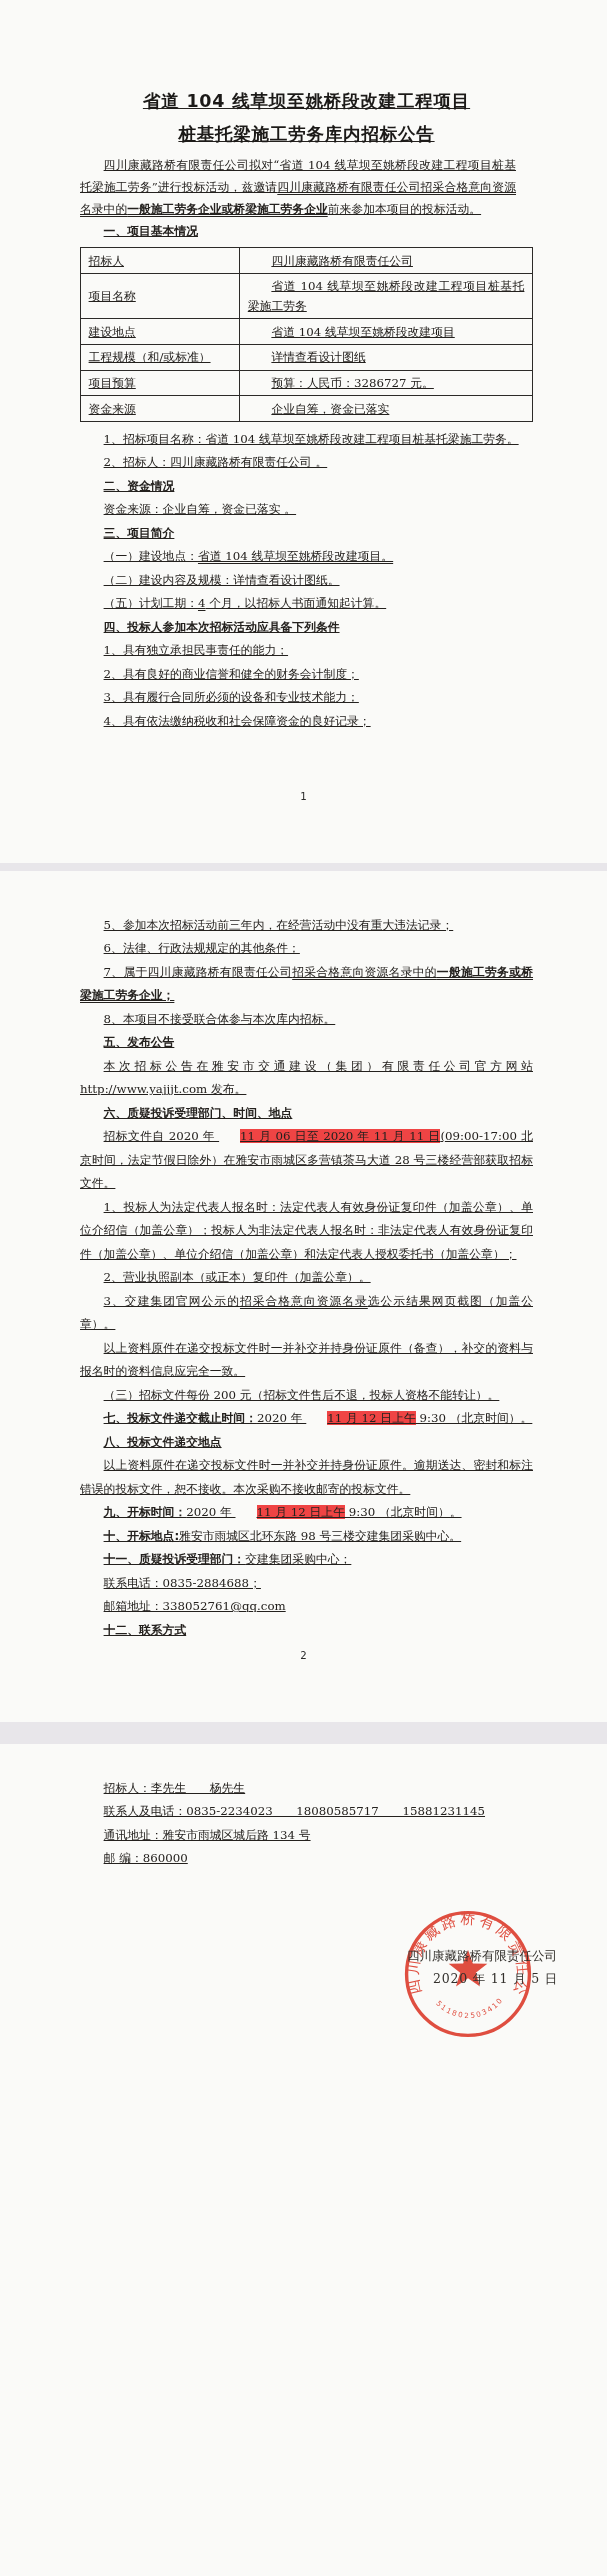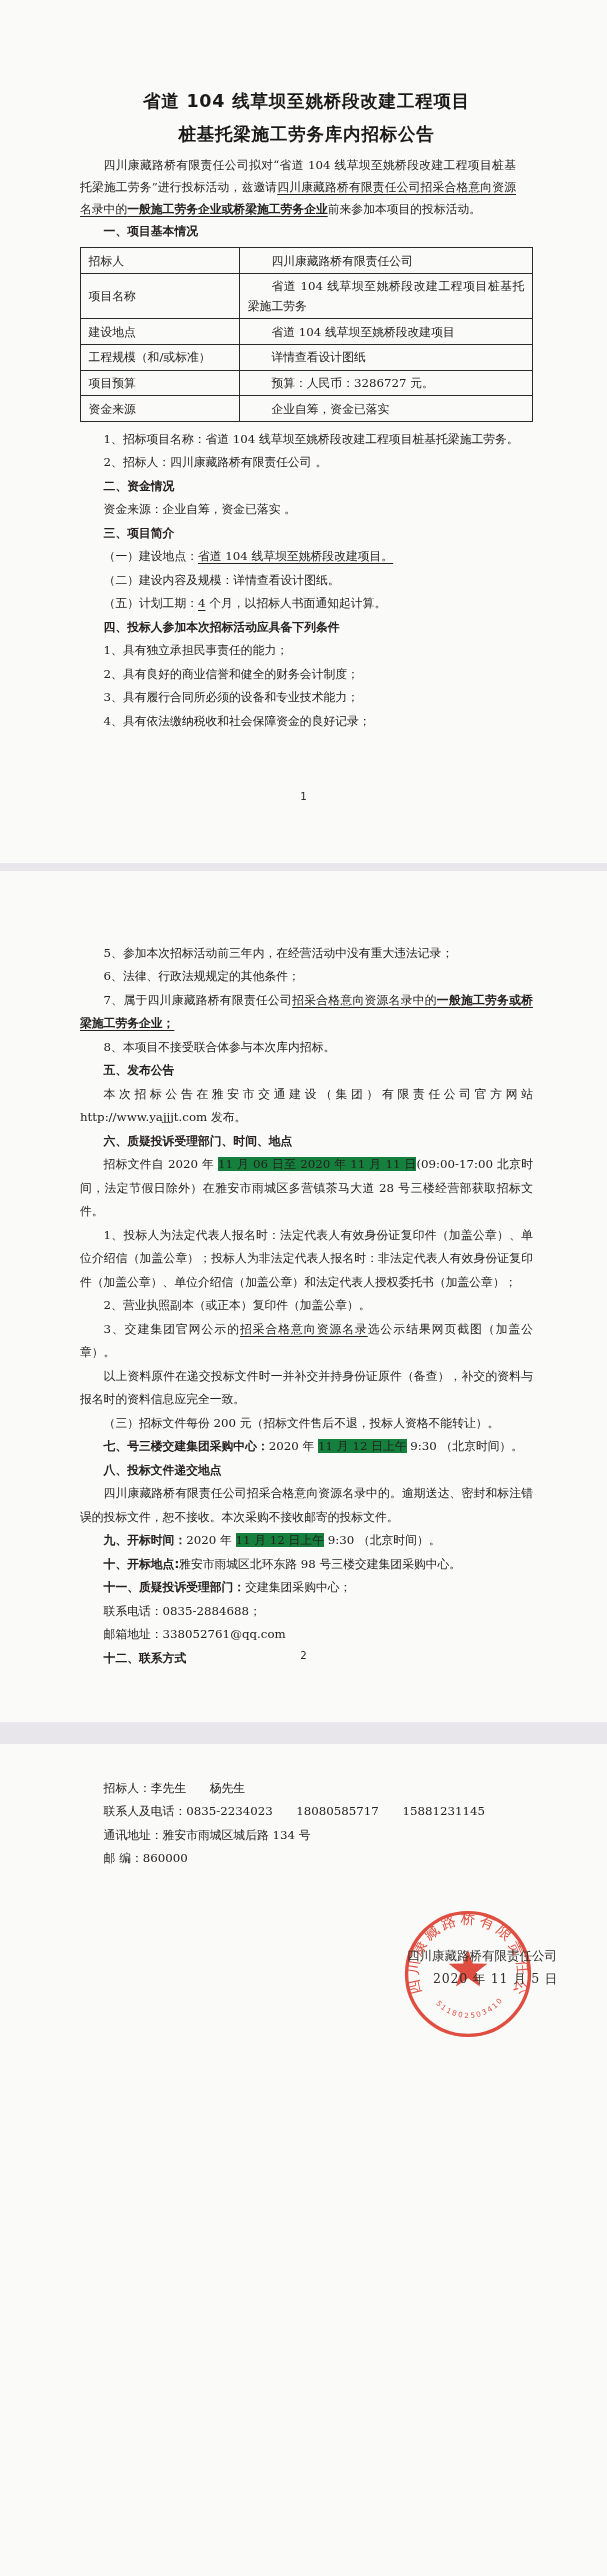--- a/index.html
+++ b/index.html
@@ -9,23 +9,24 @@
     font-family:"DejaVu Serif","Liberation Serif",serif;
     color:#24211e;
   }
   .page{
     position:relative;
     width:607px;
     background:#fafaf8;
     overflow:hidden;
     box-sizing:border-box;
     padding:0 74px 0 80px;
+    text-decoration:underline;
   }
   #page1{height:863px;padding-top:85px;}
-  #page2{height:851px;padding-top:71px;margin-top:7.6px;}
+  #page2{height:851px;padding-top:43px;margin-top:7.6px;}
   #page3{height:1065px;padding-top:33px;margin-top:22px;}
   .doc-title{
     font-weight:bold;
     font-size:17.5px;
     line-height:33px;
     text-align:center;
     letter-spacing:0.8px;
     font-family:"DejaVu Sans","Liberation Sans",sans-serif;
     color:#1c1a18;
   }
@@ -39,21 +40,21 @@
   .line{
     font-size:11.8px;
     line-height:23.5px;
     text-indent:2em;
     text-align:justify;
     margin:0;
   }
   .h{font-weight:bold;font-family:"DejaVu Sans","Liberation Sans",sans-serif;}
   .b{font-weight:bold;}
   .u{text-decoration:underline;text-underline-offset:3px;}
-  .hl{background:#15803d;}
+  .hl{background:#ef4444;margin-left:21px;}
   table.info{
     width:100%;
     border-collapse:collapse;
     margin:3.8px 0 6px 0;
   }
   table.info td{
     border:1.2px solid #2c2a28;
     font-size:11.8px;
     line-height:20px;
     padding:2.3px 7.6px;
@@ -155,23 +156,23 @@
   <div class="line">8、本项目不接受联合体参与本次库内招标。</div>
   <div class="line h">五、发布公告</div>
   <div class="line">本次招标公告在雅安市交通建设（集团）有限责任公司官方网站 http://www.yajjjt.com 发布。</div>
   <div class="line h">六、质疑投诉受理部门、时间、地点</div>
   <div class="line"><span>招标文件自 2020 年 </span><span class="hl">11 月 06 日至 2020 年 11 月 11 日</span><span>(09:00-17:00 北京时间，法定节假日除外）在雅安市雨城区多营镇茶马大道 28 号三楼经营部获取招标文件。</span></div>
   <div class="line">1、投标人为法定代表人报名时：法定代表人有效身份证复印件（加盖公章）、单位介绍信（加盖公章）；投标人为非法定代表人报名时：非法定代表人有效身份证复印件（加盖公章）、单位介绍信（加盖公章）和法定代表人授权委托书（加盖公章）；</div>
   <div class="line">2、营业执照副本（或正本）复印件（加盖公章）。</div>
   <div class="line"><span>3、交建集团官网公示的</span><span class="u">招采合格意向资源名录</span><span>选公示结果网页截图（加盖公章）。</span></div>
   <div class="line">以上资料原件在递交投标文件时一并补交并持身份证原件（备查），补交的资料与报名时的资料信息应完全一致。</div>
   <div class="line">（三）招标文件每份 200 元（招标文件售后不退，投标人资格不能转让）。</div>
-  <div class="line"><span class="h">七、号三楼交建集团采购中心：</span><span>2020 年 </span><span class="hl">11 月 12 日上午</span><span> 9:30 （北京时间）。</span></div>
+  <div class="line"><span class="h">七、投标文件递交截止时间：</span><span>2020 年 </span><span class="hl">11 月 12 日上午</span><span> 9:30 （北京时间）。</span></div>
   <div class="line h">八、投标文件递交地点</div>
-  <div class="line">四川康藏路桥有限责任公司招采合格意向资源名录中的。逾期送达、密封和标注错误的投标文件，恕不接收。本次采购不接收邮寄的投标文件。</div>
+  <div class="line">以上资料原件在递交投标文件时一并补交并持身份证原件。逾期送达、密封和标注错误的投标文件，恕不接收。本次采购不接收邮寄的投标文件。</div>
   <div class="line"><span class="h">九、开标时间：</span><span>2020 年 </span><span class="hl">11 月 12 日上午</span><span> 9:30 （北京时间）。</span></div>
   <div class="line"><span class="h">十、开标地点:</span><span>雅安市雨城区北环东路 98 号三楼交建集团采购中心。</span></div>
   <div class="line"><span class="h">十一、质疑投诉受理部门：</span><span>交建集团采购中心；</span></div>
   <div class="line">联系电话：0835-2884688；</div>
   <div class="line">邮箱地址：338052761@qq.com</div>
   <div class="line h">十二、联系方式</div>
 
   <div class="pageno">2</div>
 </div>
 

